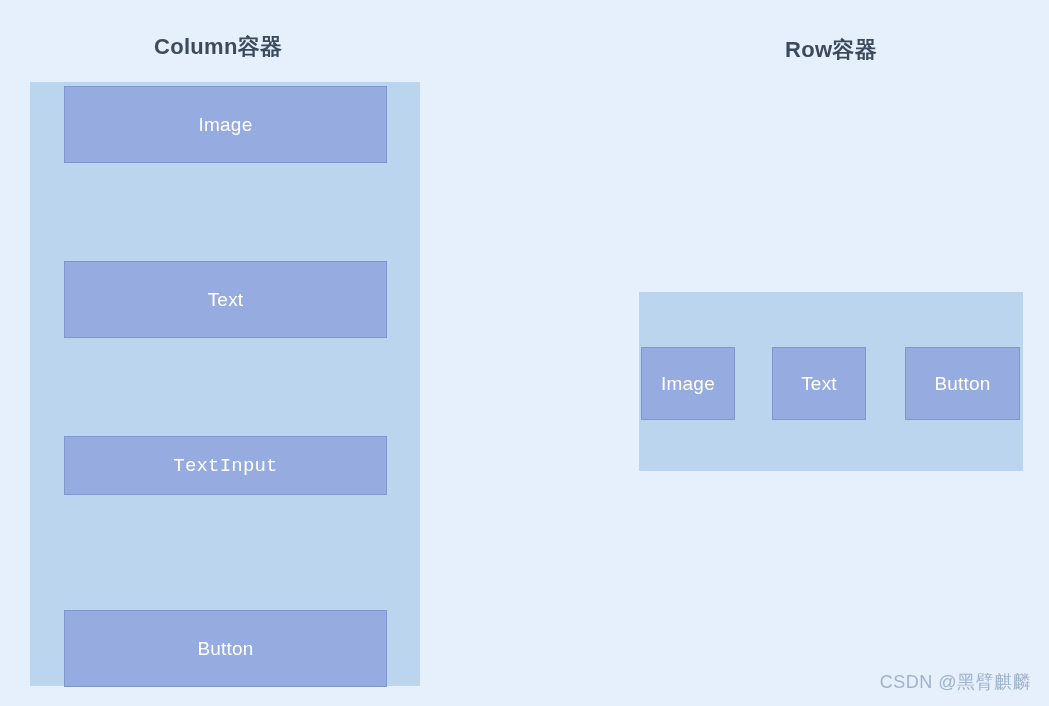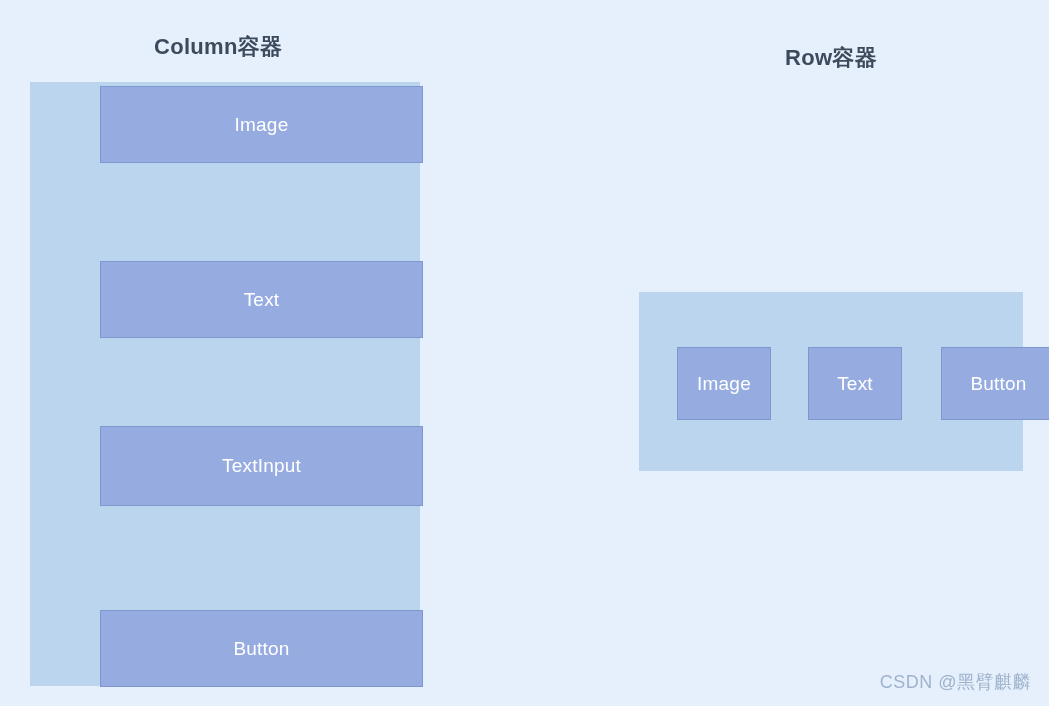--- a/index.html
+++ b/index.html
@@ -29,21 +29,21 @@
     color: #3d4a5c;
     letter-spacing: 0.3px;
     white-space: nowrap;
   }
   #column-title {
     left: 154px;
     top: 32px;
   }
   #row-title {
     left: 785px;
-    top: 43px;
+    top: 35px;
   }
 
   
   .container-box {
     position: absolute;
     background: #bbd5ef;
     box-sizing: border-box;
   }
 
   
@@ -69,31 +69,30 @@
     border: 1px solid #7f97cf;
     box-sizing: border-box;
     display: flex;
     align-items: center;
     justify-content: center;
     color: #ffffff;
     font-size: 19px;
     font-weight: normal;
     letter-spacing: 0.2px;
     white-space: nowrap;
-    margin-left: 36px;
   }
 
   
   .col-child {
     left: 34px;
     width: 323px;
   }
   #col-image    { top: 4px;   height: 77px; }
   #col-text     { top: 179px; height: 77px; }
-  #col-textinput{ top: 344px; height: 80px; }
+  #col-textinput{ top: 354px; height: 59px; font-family: Liberation Mono, monospace; }
   #col-button   { top: 528px; height: 77px; }
 
   
   .row-child {
     top: 55px;
     height: 73px;
   }
   #row-image  { left: 2px;   width: 94px; }
   #row-text   { left: 133px; width: 94px; }
   #row-button { left: 266px; width: 115px; }

